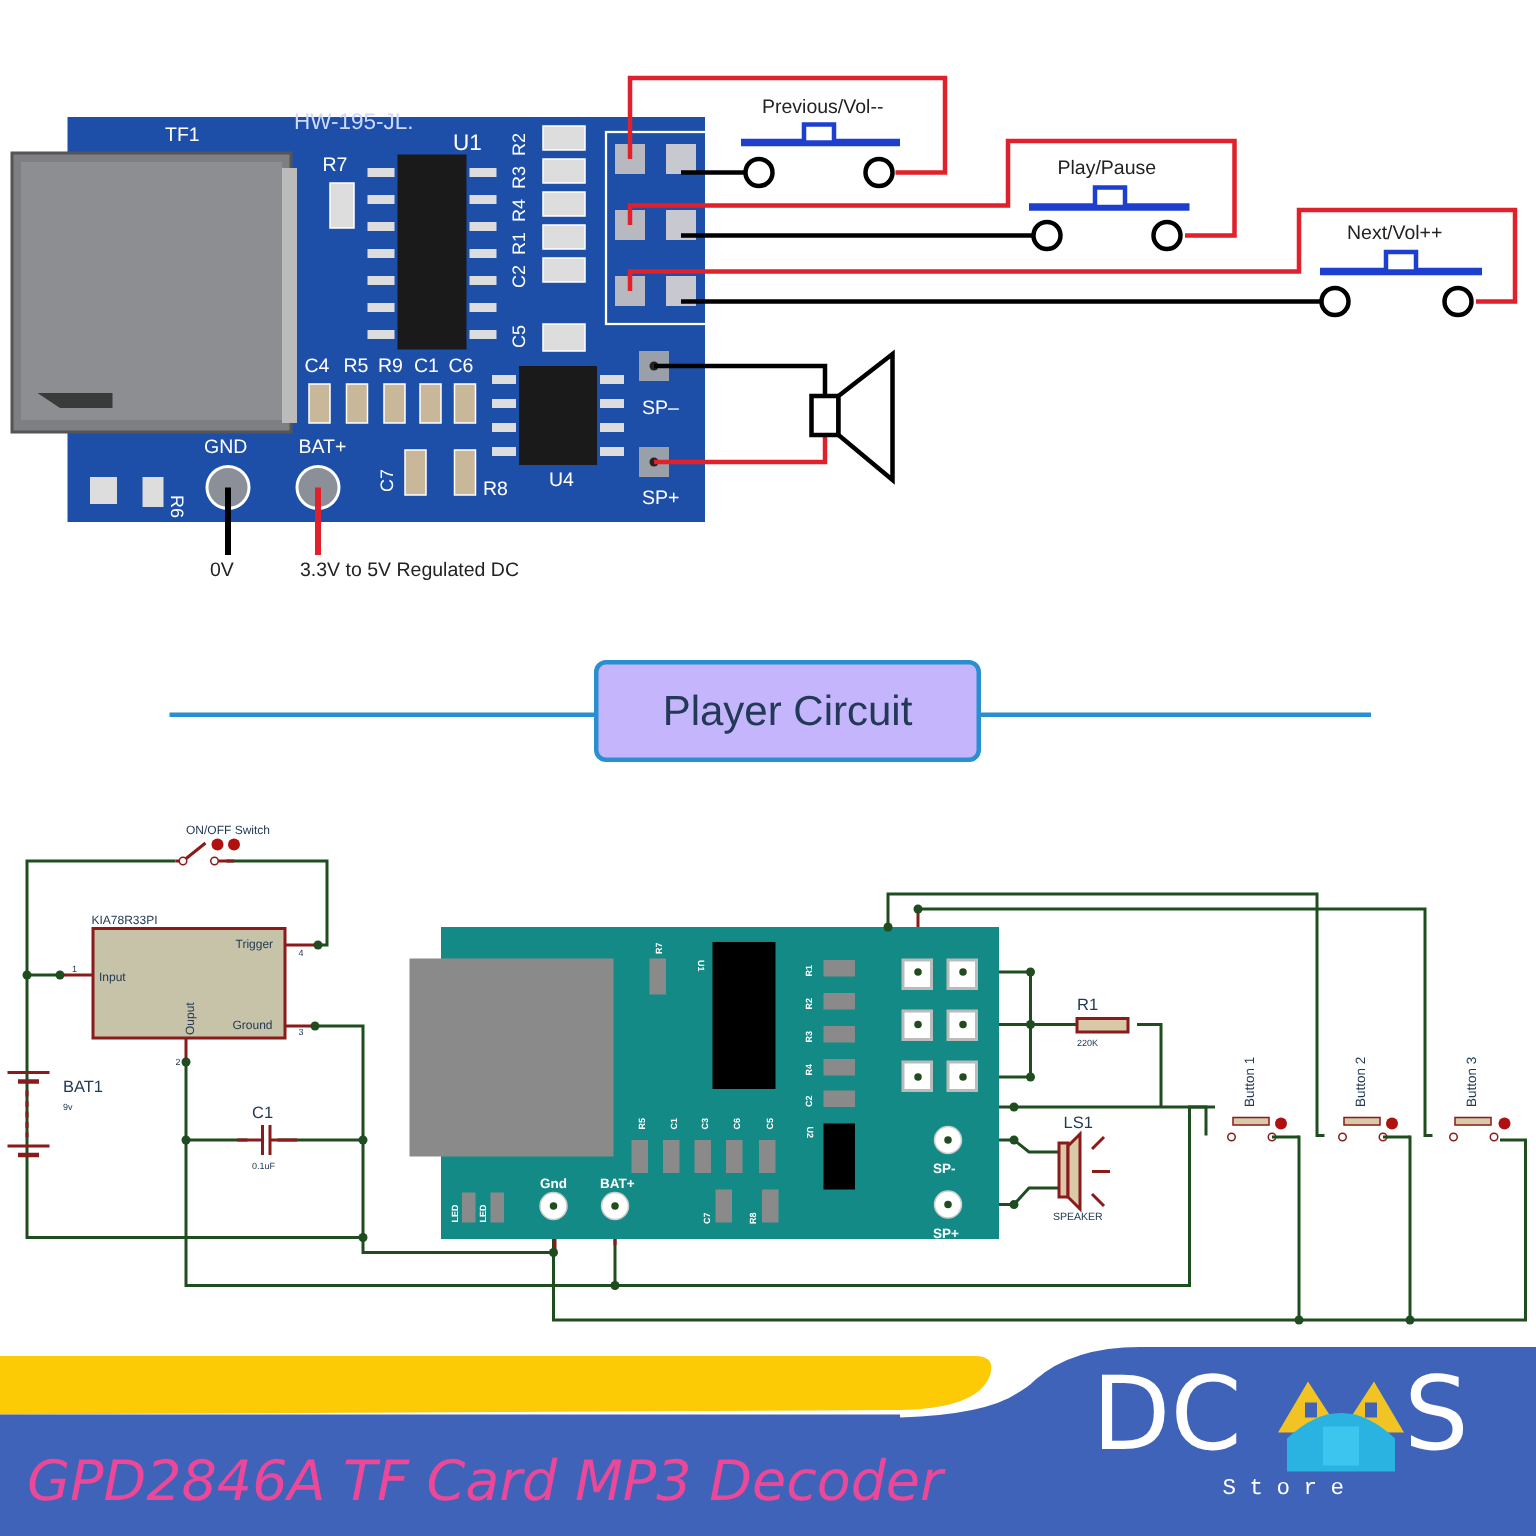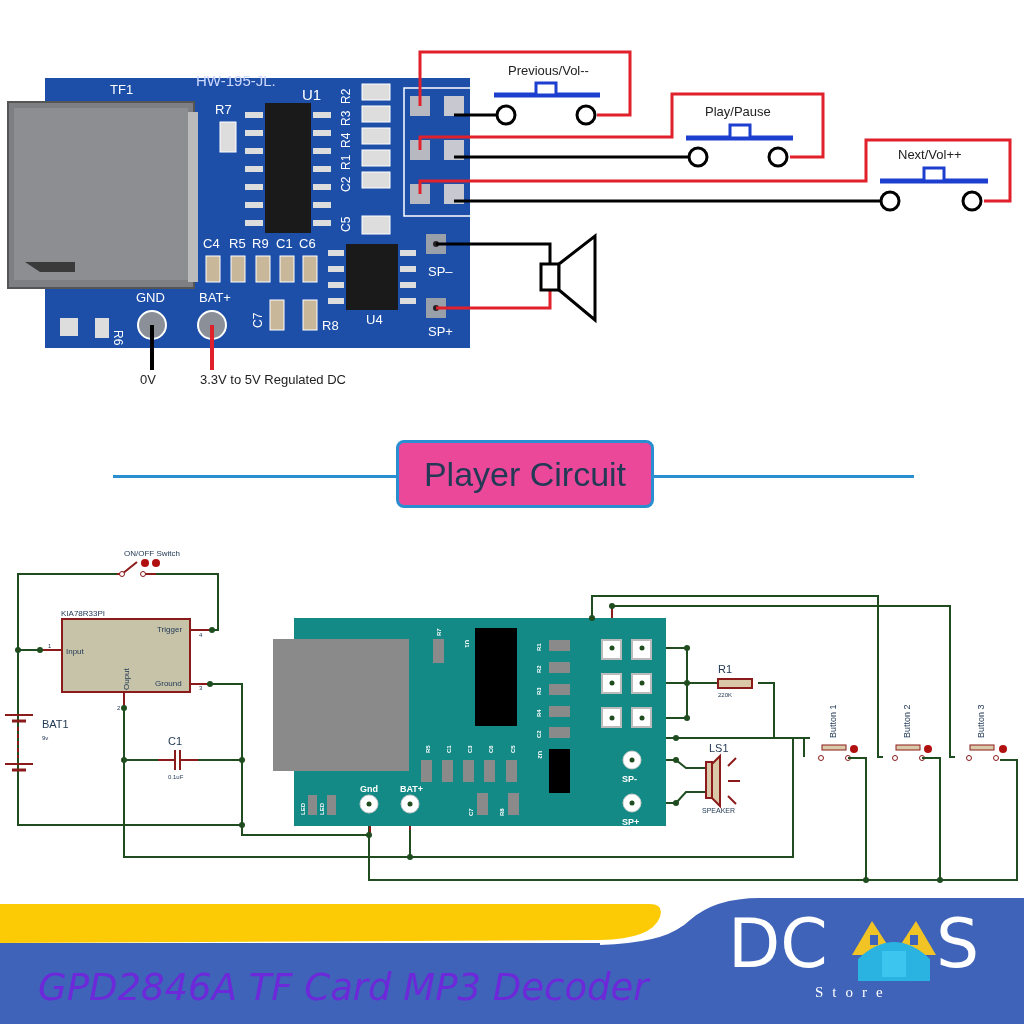--- a/index.html
+++ b/index.html
@@ -1,29 +1,29 @@
 <!DOCTYPE html>
 <html><head>
 <meta charset="utf-8">
 <style>
   html, body { margin:0; padding:0; }
   body { width:1024px; height:1024px; position:relative; overflow:hidden; background:#ffffff;
          font-family:"Liberation Sans", sans-serif; }
   .abs { position:absolute; }
   svg text { font-family:"Liberation Sans", sans-serif; }
   .title-box { position:absolute; left:396px; top:440px; width:258px; height:68px; box-sizing:border-box;
-               border:3px solid #2a8fd0; border-radius:8px; background:#ec4899;
+               border:3px solid #2a8fd0; border-radius:8px; background:#c4b5fd;
                display:flex; align-items:center; justify-content:center;
-               font-size:34px; color:#223a55; }
+               font-size:28px; color:#223a55; }
   .title-line { position:absolute; top:475px; height:3px; background:#2a8fd0; }
   .footer-title { position:absolute; left:18px; top:966px; font-size:37px; font-style:italic;
-                  color:#6d28d9; font-family:"DejaVu Sans", sans-serif; letter-spacing:0px; white-space:nowrap;margin-left:20px; }
+                  color:#ec4899; font-family:"DejaVu Sans", sans-serif; letter-spacing:0px; white-space:nowrap; }
   .logo-text { position:absolute; font-family:"DejaVu Sans", sans-serif; font-weight:normal; color:#ffffff; }
   .store-text { position:absolute; left:815px; top:984px; font-size:15px; color:#ffffff; letter-spacing:9px;
-                font-family:Liberation Serif, serif; }
+                font-family:Liberation Mono, monospace; }
 </style>
 </head>
 <body>
 
 <svg class="abs" style="left:0;top:0" width="1024" height="420" viewBox="0 0 1024 420">
 
   <rect x="45" y="78" width="425" height="270" fill="#1d4fa8"></rect>
 
   <g>
     <rect x="8" y="102" width="186" height="186" fill="#7d7f82" stroke="#555" stroke-width="2"></rect>

